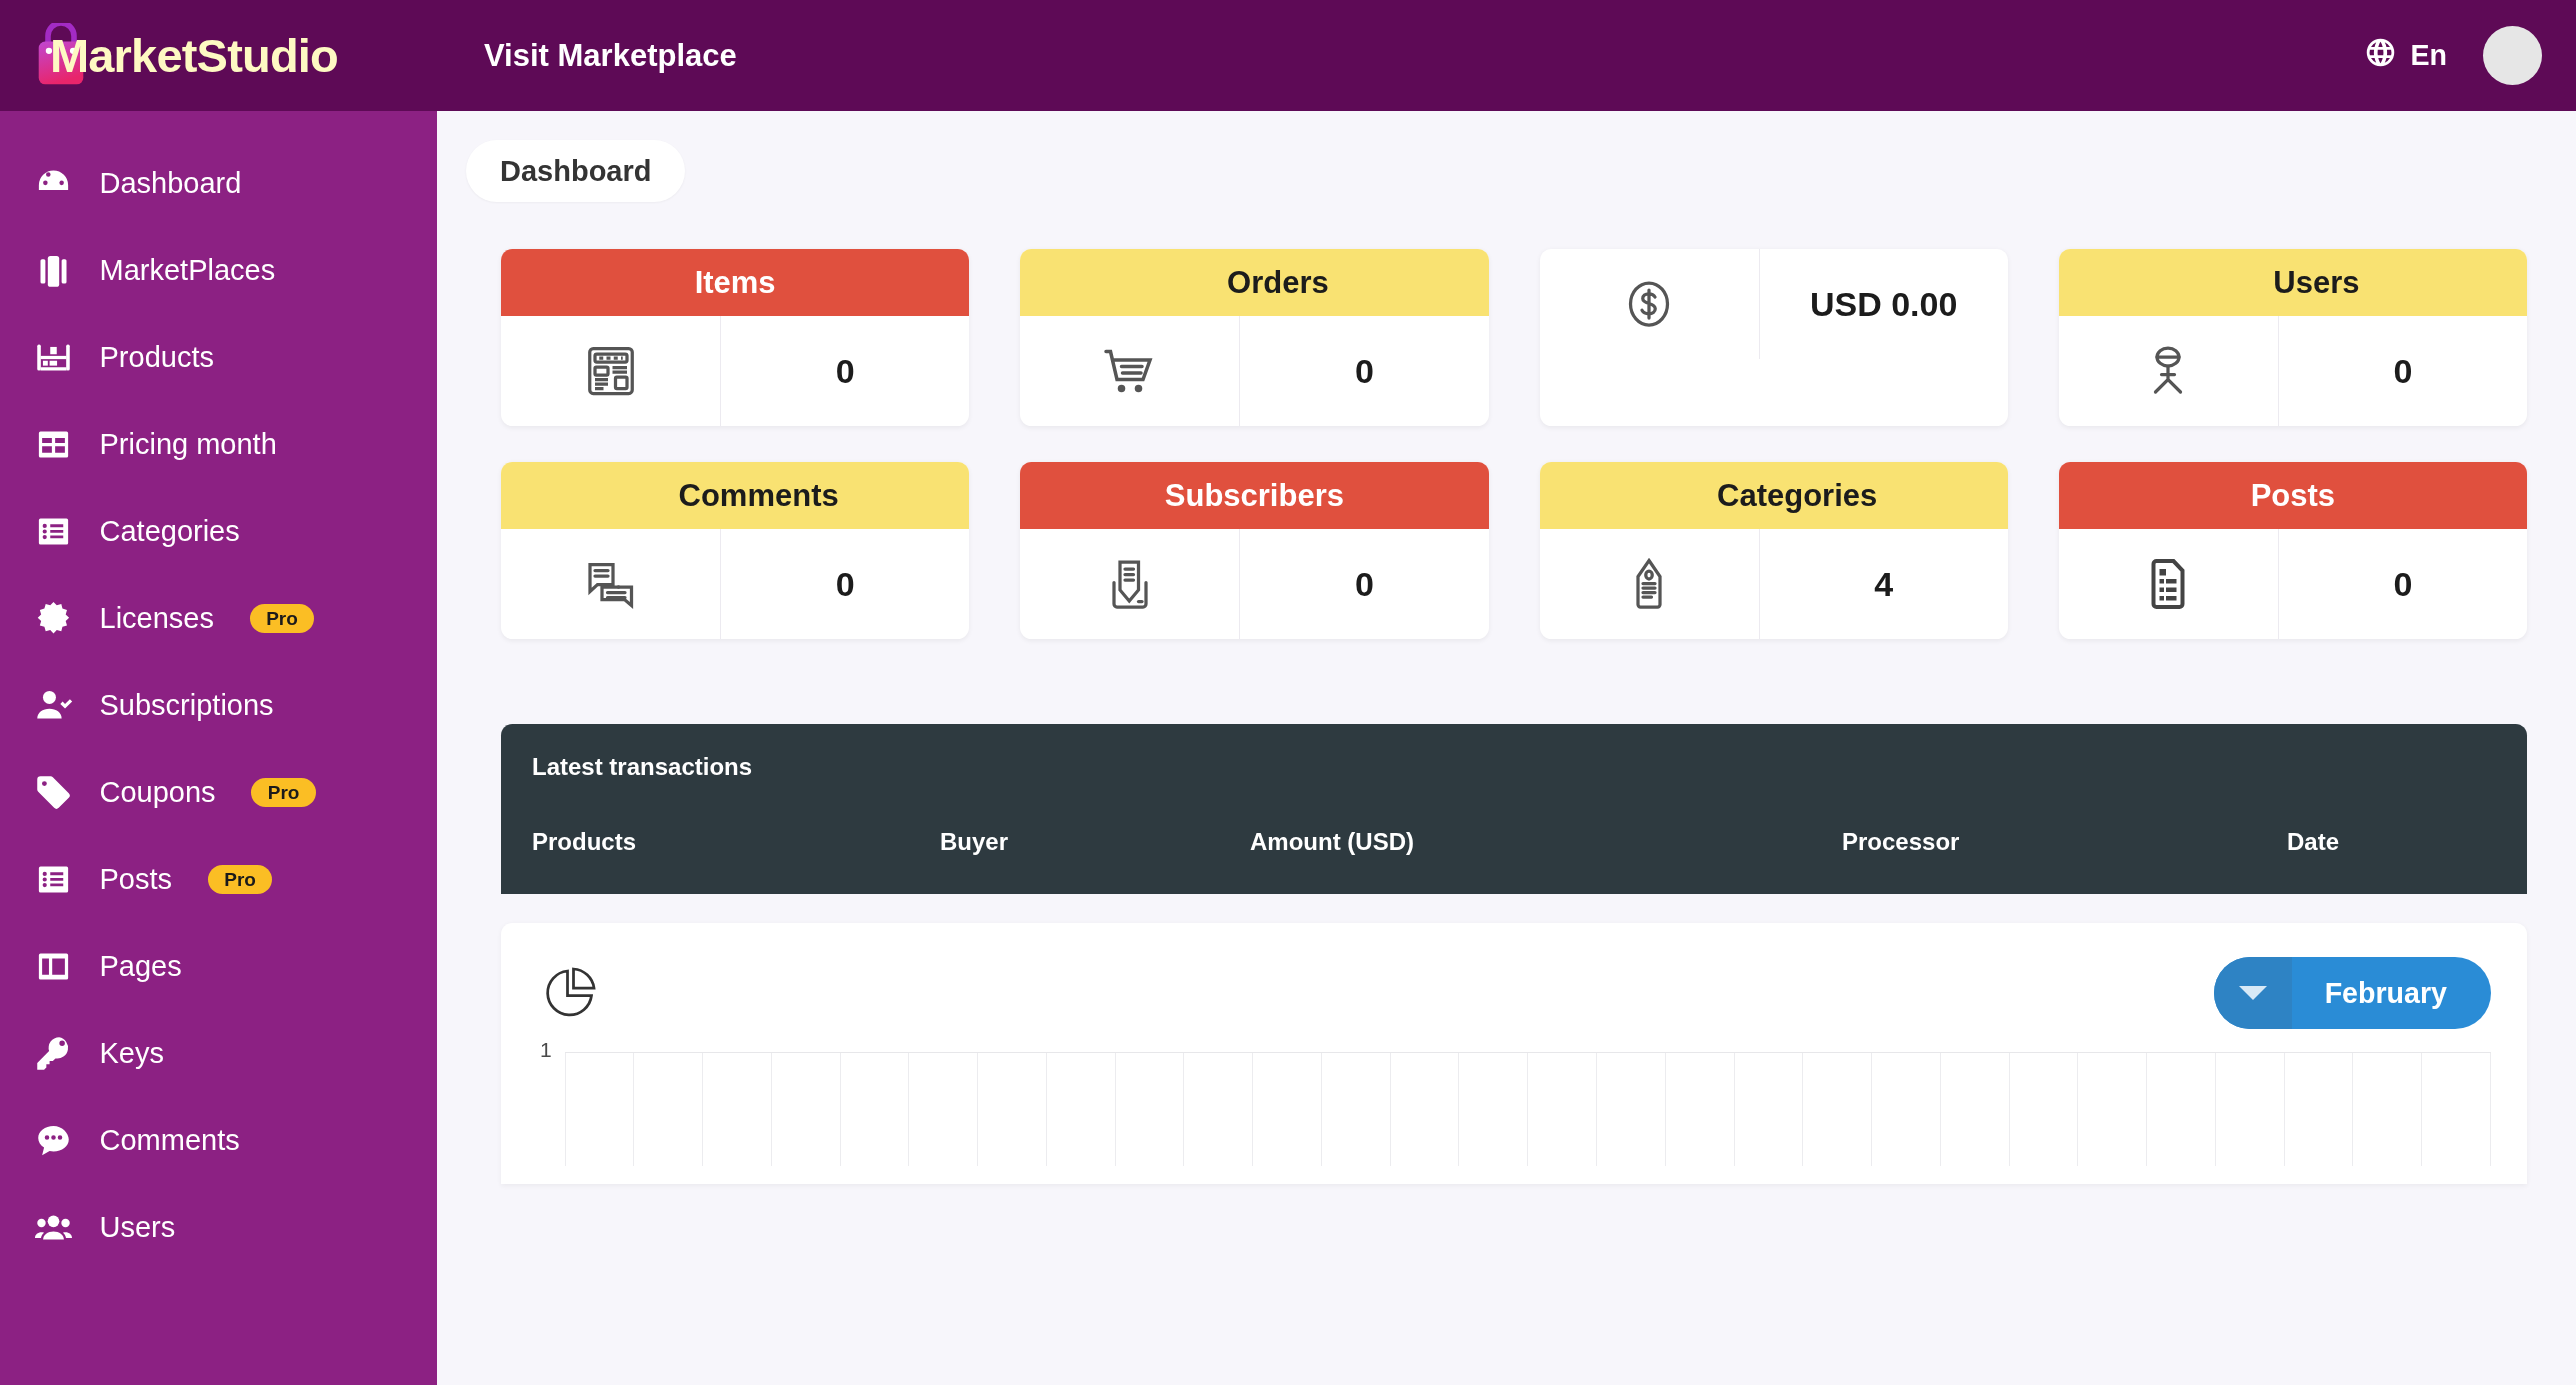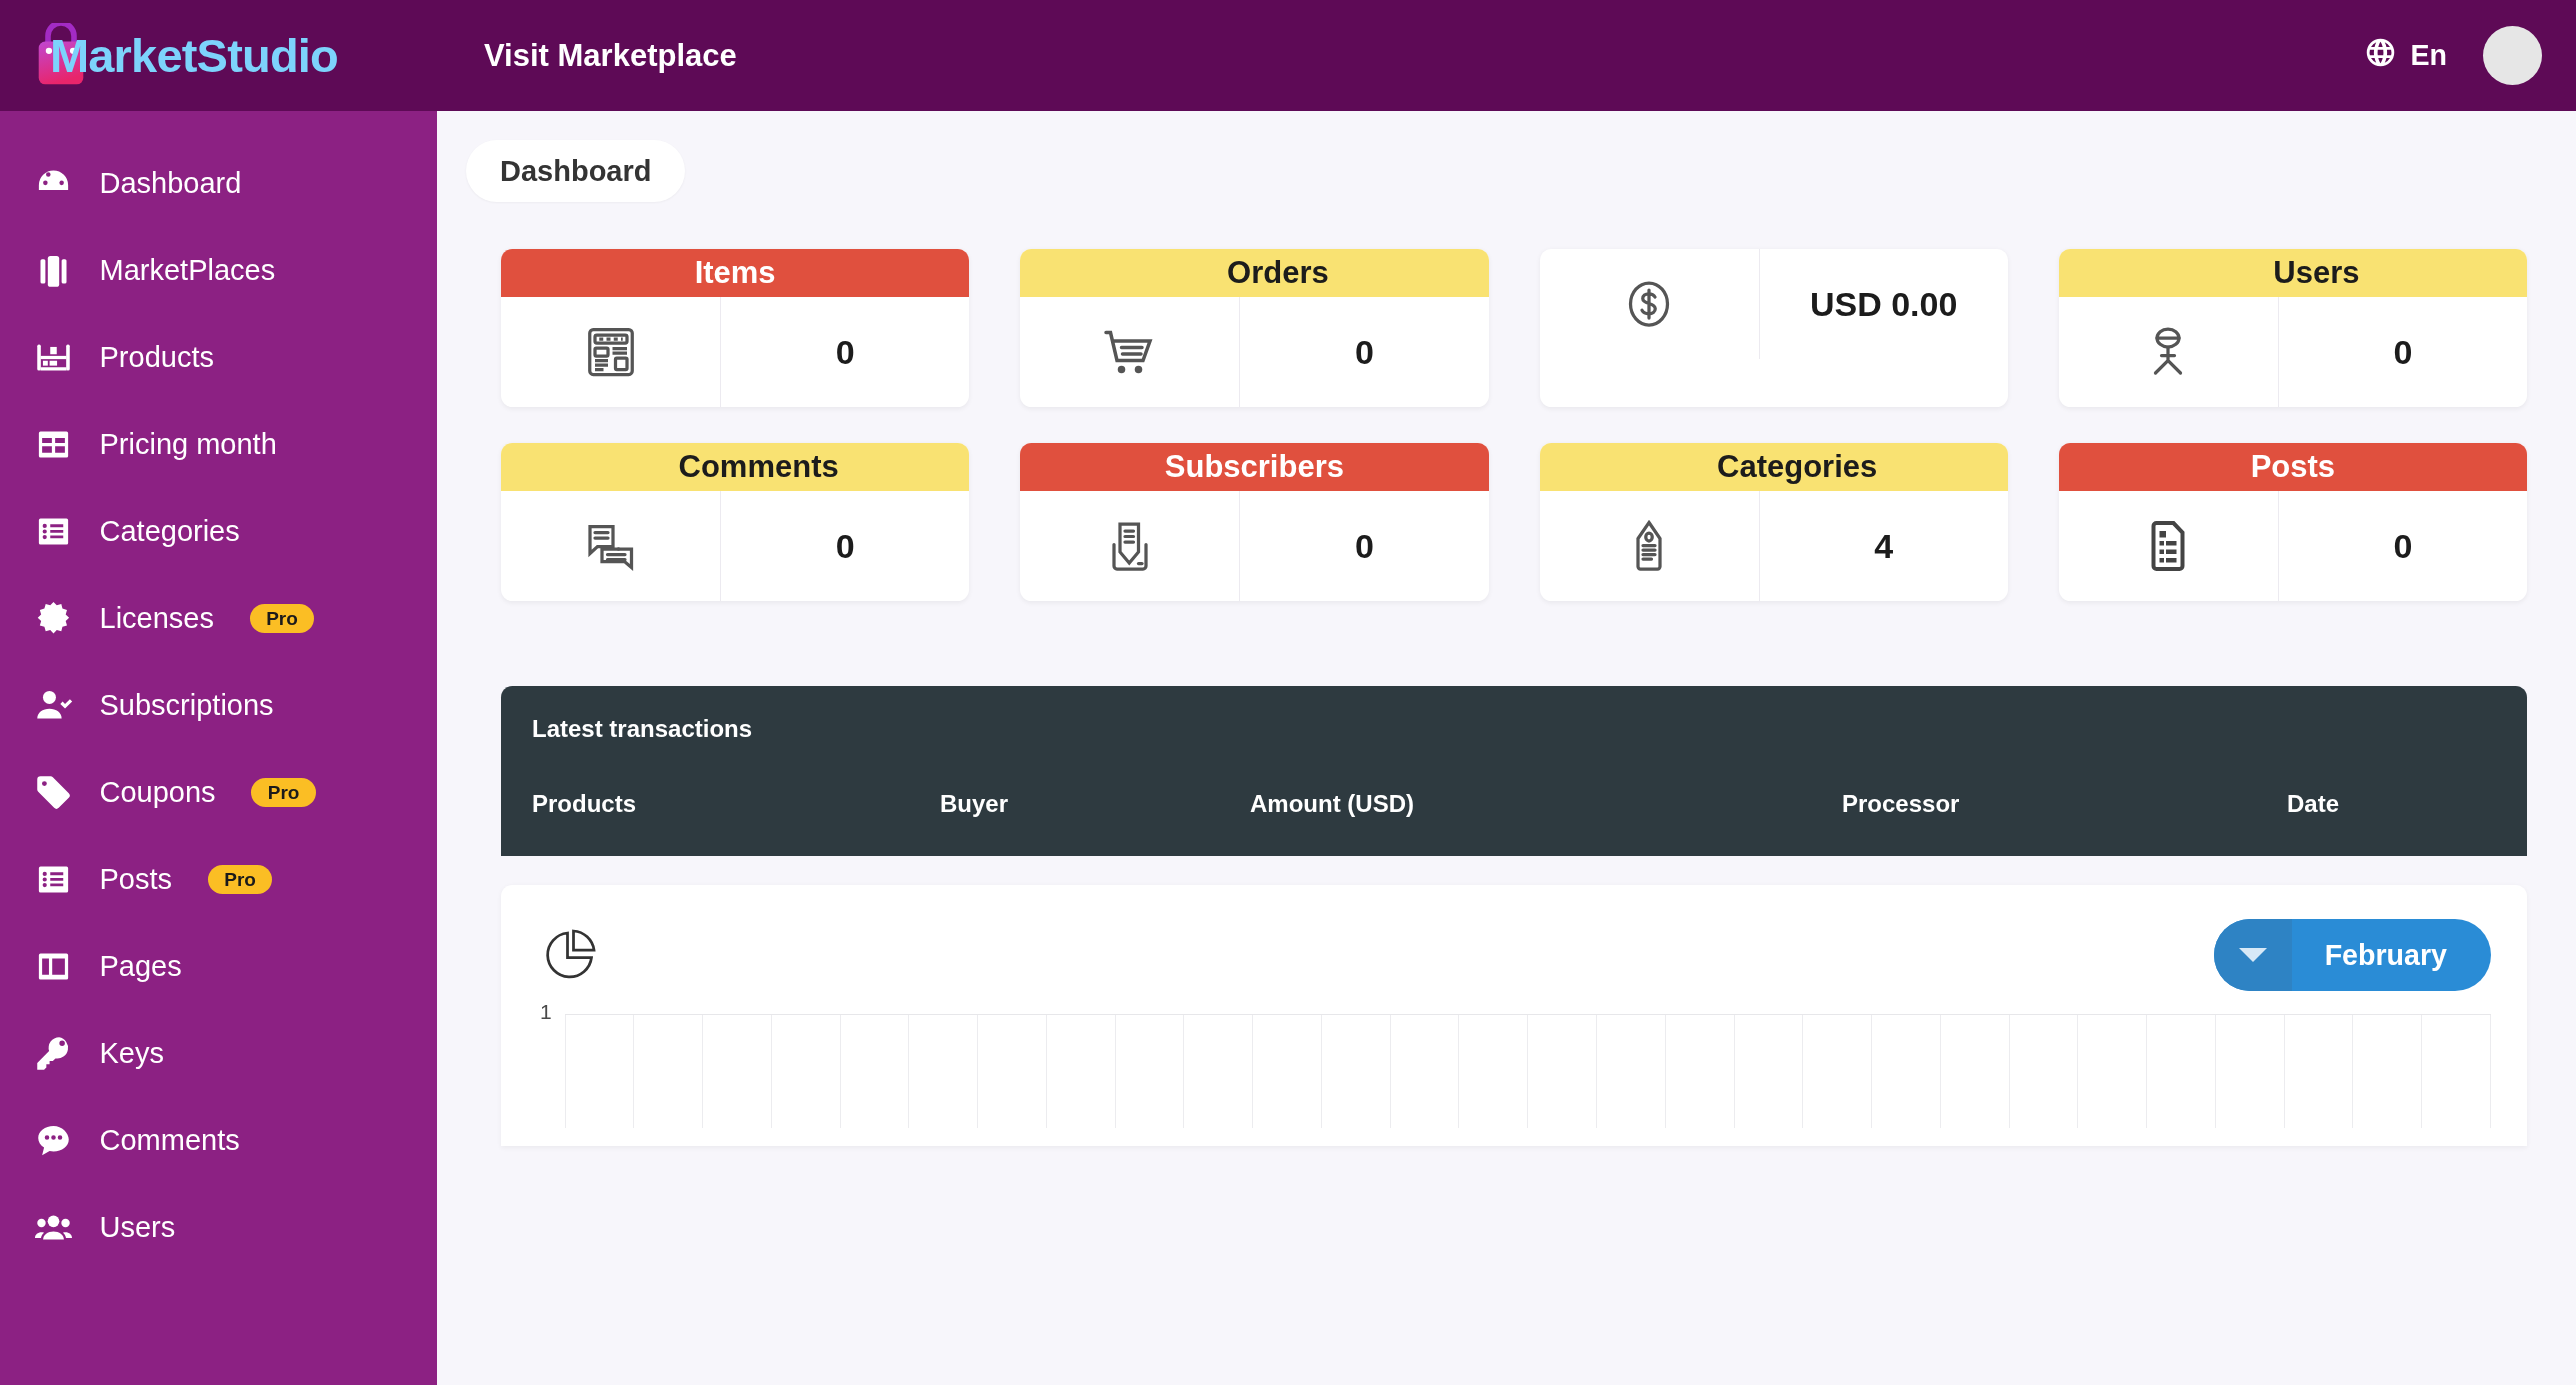--- a/index.html
+++ b/index.html
@@ -18,21 +18,21 @@
     display:flex; flex-direction:column;
     overflow:hidden;
   }
   .brand {
     height:111px; flex:0 0 111px;
     background:#5E0A56;
     display:flex; align-items:center; padding-left:31px; gap:4.9px;
   }
   .brand-mark { position:relative; width:60px; height:65px; flex:0 0 60px; }
   .brand-text {
-    color:#7dd3fc; font-size:47px; font-weight:700;
+    color:#fef9c3; font-size:47px; font-weight:700;
     letter-spacing:-0.8px; line-height:1; margin-left:-46px;
     position:relative; z-index:3;
   }
   .nav { flex:1; padding-top:29px; overflow:hidden; }
   .nav-item {
     display:flex; align-items:center; gap:24.5px;
     height:87px; padding-left:31px;
     color:#ffffff; font-size:29px; font-weight:400;
     cursor:pointer; white-space:nowrap;
   }
@@ -77,21 +77,21 @@
   
   .cards-wrap { padding:47px 49px 0 64px; background:#f7f6fb; }
   .cards-row { display:flex; gap:51px; margin-bottom:36px; }
   .card {
     flex:1; background:#ffffff;
     border-radius:11.4px;
     box-shadow:0 1.6px 4.9px rgba(0,0,0,0.06);
     overflow:hidden;
   }
   .card-head {
-    height:48px; display:flex; align-items:center; justify-content:center;
+    height:67px; display:flex; align-items:center; justify-content:center;
     font-size:31px; font-weight:700;
   }
   .card-head.red { background:#E0503E; color:#ffffff; }
   .card-head.yellow { background:#F9E272; color:#1c1c1c;padding-left:47px; }
   .card-body { display:flex; height:110px; }
   .card-icon-cell {
     flex:0 0 47%; display:flex; align-items:center; justify-content:center;
     border-right:1.6px solid #eceaf0;
   }
   .card-icon-cell svg { width:60px; height:60px; }

